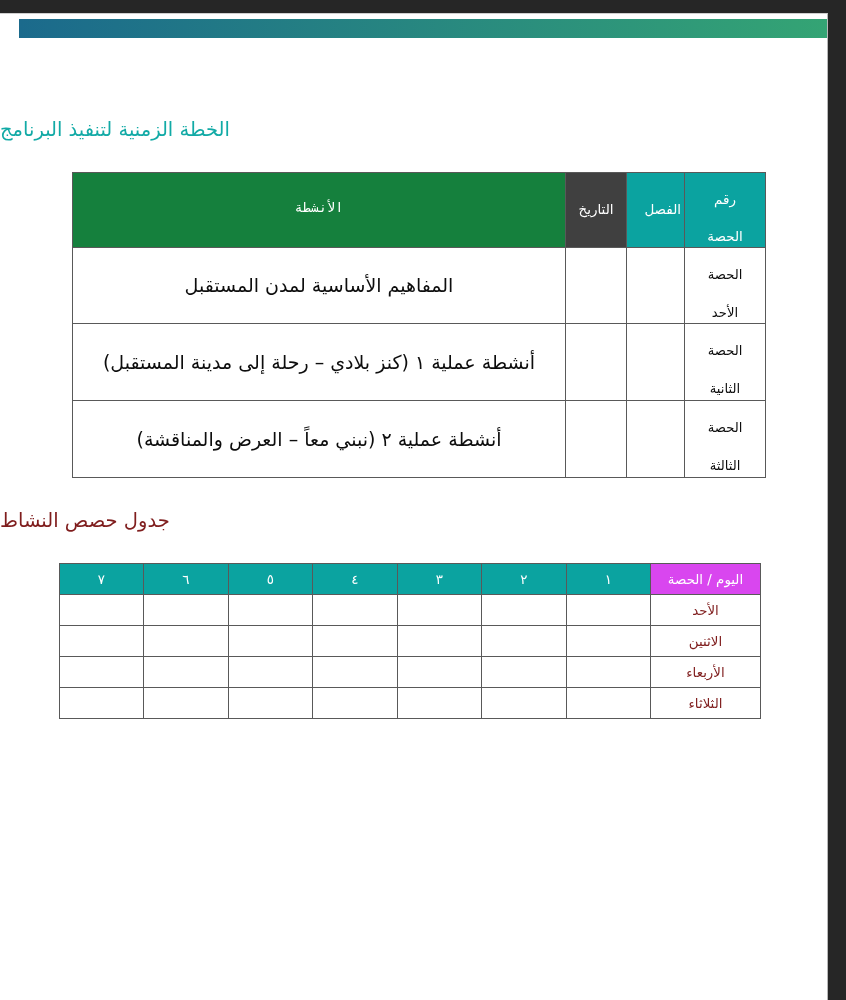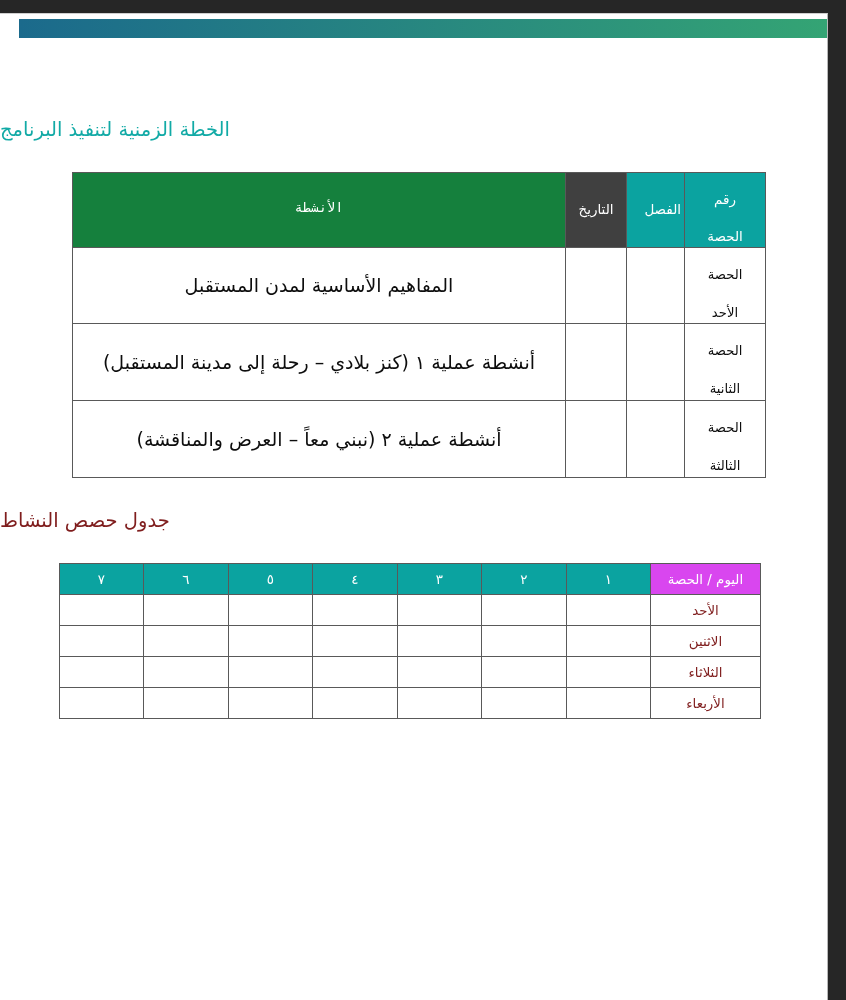--- a/index.html
+++ b/index.html
@@ -245,31 +245,31 @@
           <td class="cell-day">الاثنين</td>
           <td class="cell-empty"></td>
           <td class="cell-empty"></td>
           <td class="cell-empty"></td>
           <td class="cell-empty"></td>
           <td class="cell-empty"></td>
           <td class="cell-empty"></td>
           <td class="cell-empty"></td>
         </tr>
         <tr>
+          <td class="cell-day">الأربعاء</td>
+          <td class="cell-empty"></td>
+          <td class="cell-empty"></td>
+          <td class="cell-empty"></td>
+          <td class="cell-empty"></td>
+          <td class="cell-empty"></td>
+          <td class="cell-empty"></td>
+          <td class="cell-empty"></td>
+        </tr>
+        <tr>
           <td class="cell-day">الثلاثاء</td>
-          <td class="cell-empty"></td>
-          <td class="cell-empty"></td>
-          <td class="cell-empty"></td>
-          <td class="cell-empty"></td>
-          <td class="cell-empty"></td>
-          <td class="cell-empty"></td>
-          <td class="cell-empty"></td>
-        </tr>
-        <tr>
-          <td class="cell-day">الأربعاء</td>
           <td class="cell-empty"></td>
           <td class="cell-empty"></td>
           <td class="cell-empty"></td>
           <td class="cell-empty"></td>
           <td class="cell-empty"></td>
           <td class="cell-empty"></td>
           <td class="cell-empty"></td>
         </tr>
       </tbody>
     </table>

